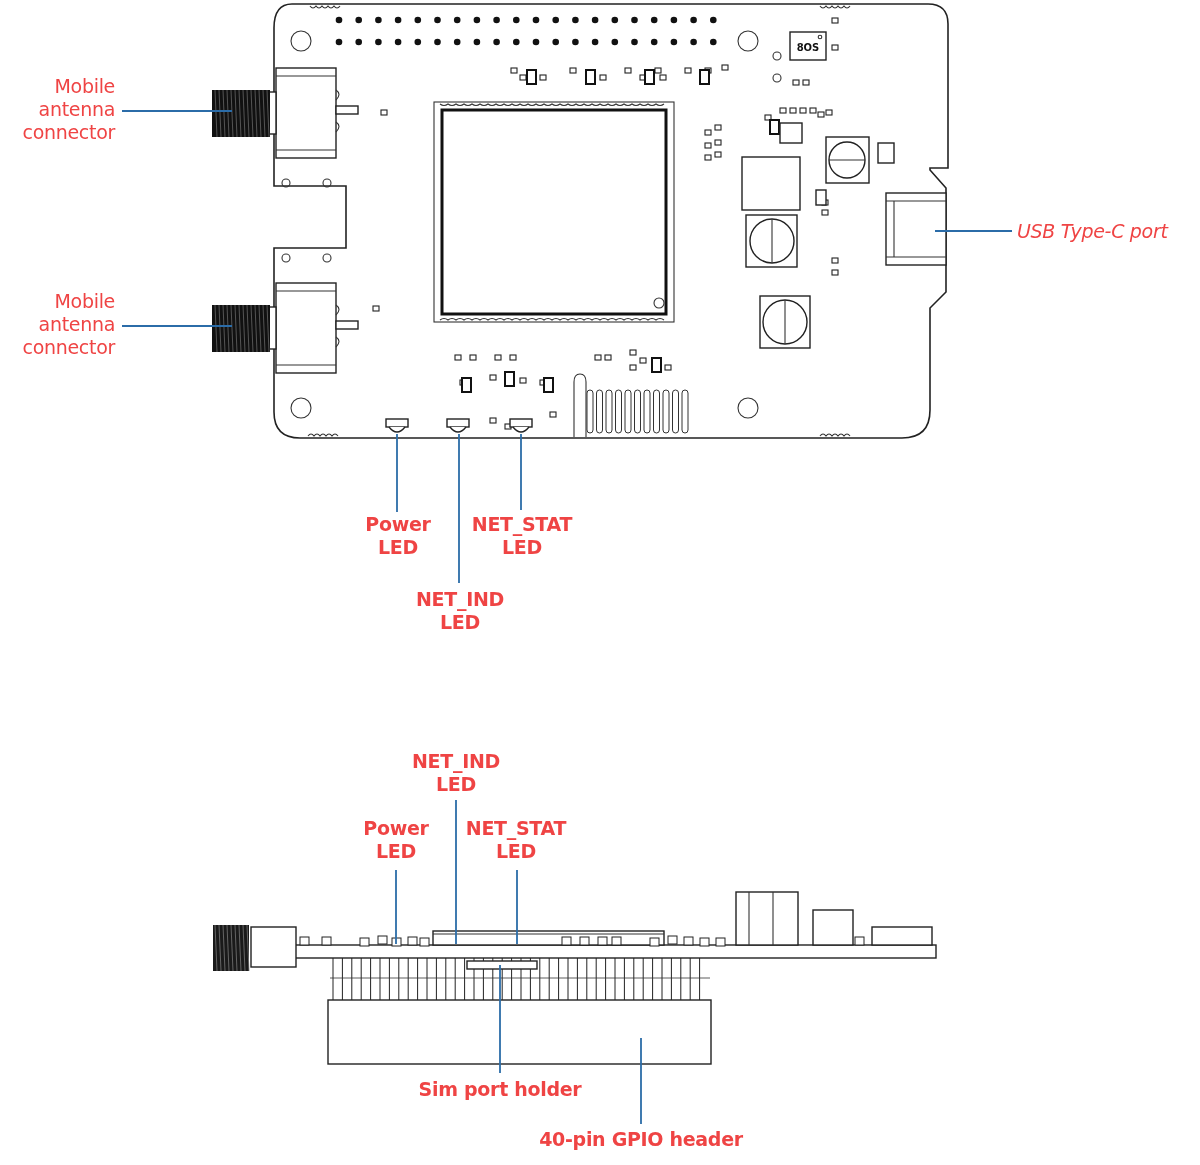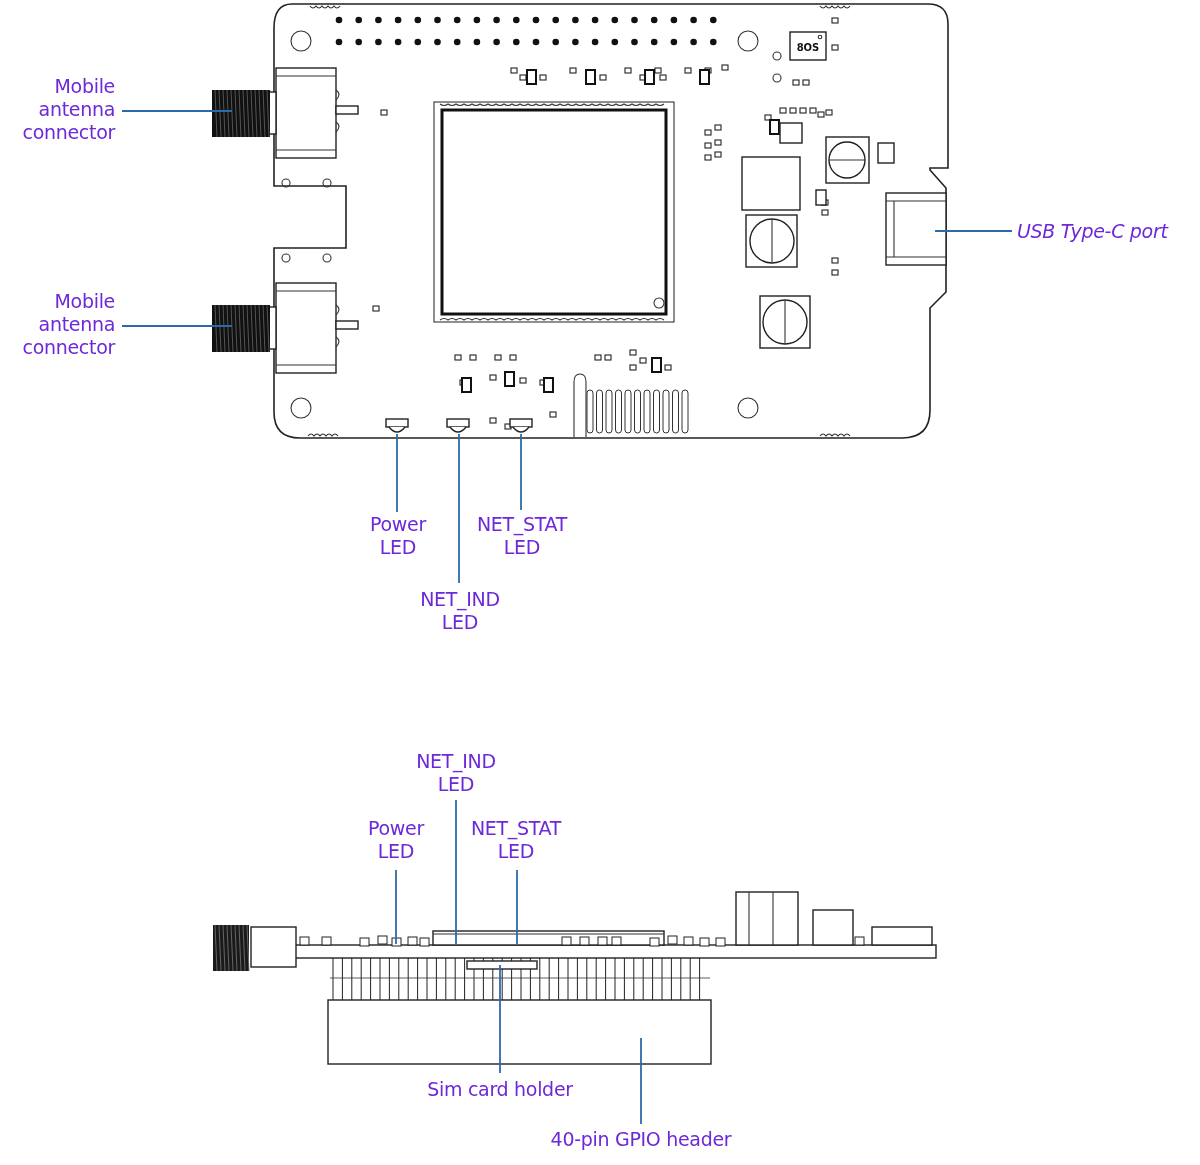--- a/index.html
+++ b/index.html
@@ -1,22 +1,22 @@
 <!DOCTYPE html>
 <html><head>
 <meta charset="utf-8">
 <style>
   html, body { margin: 0; padding: 0; background: #ffffff; }
   body { width: 1200px; height: 1165px; position: relative; overflow: hidden;
          font-family: "DejaVu Sans", sans-serif; }
   #diagram { position: absolute; left: 0; top: 0; width: 1200px; height: 1165px; }
-  .lbl { position: absolute; color: #6d28d9; font-family: "DejaVu Sans", sans-serif;
+  .lbl { position: absolute; color: #ef4444; font-family: "DejaVu Sans", sans-serif;
          font-size: 19px; line-height: 23px; font-weight: 500; letter-spacing: -0.3px; white-space: nowrap; }
   .lbl.right { text-align: right; }
-  .lbl.center { text-align: center; transform: translateX(-50%); }
+  .lbl.center { text-align: center; transform: translateX(-50%); font-weight: bold; }
   .lbl span { display: block; }
   svg .pcb { fill: none; stroke: #222; stroke-width: 1.6; }
   svg .thin { fill: none; stroke: #333; stroke-width: 1.1; }
   svg .fillw { fill: #fff; stroke: #222; stroke-width: 1.4; }
   svg .callout { stroke: #2b6ca8; stroke-width: 1.8; fill: none; }
   svg .dot { fill: #111; }
 </style>
 </head>
 <body>
 
@@ -415,17 +415,17 @@
 </div>
 <div class="lbl center" style="left:396px; top:817px;">
   <span>Power</span>
   <span>LED</span>
 </div>
 <div class="lbl center" style="left:516px; top:817px;">
   <span>NET_STAT</span>
   <span>LED</span>
 </div>
 <div class="lbl center" style="left:500px; top:1078px;">
-  <span>Sim card holder</span>
+  <span>Sim port holder</span>
 </div>
 <div class="lbl center" style="left:641px; top:1128px;">
   <span>40-pin GPIO header</span>
 </div>
 
 </body></html>

